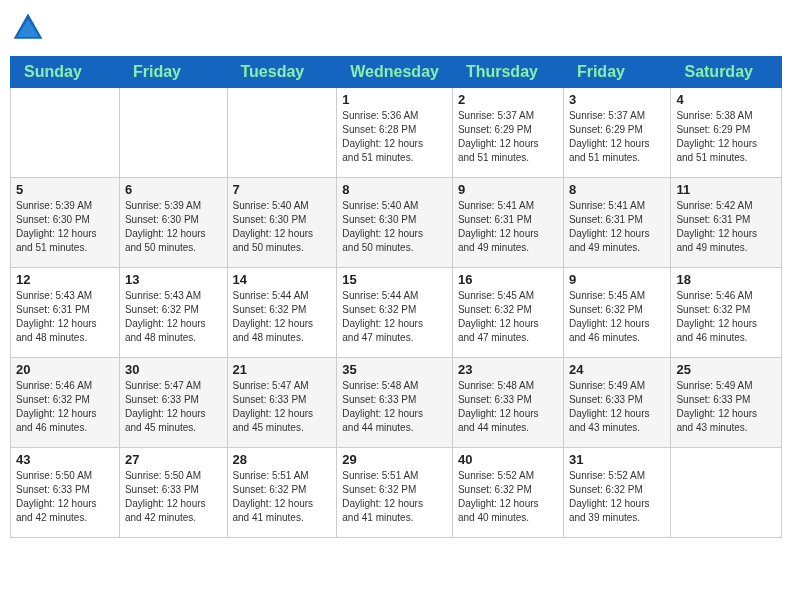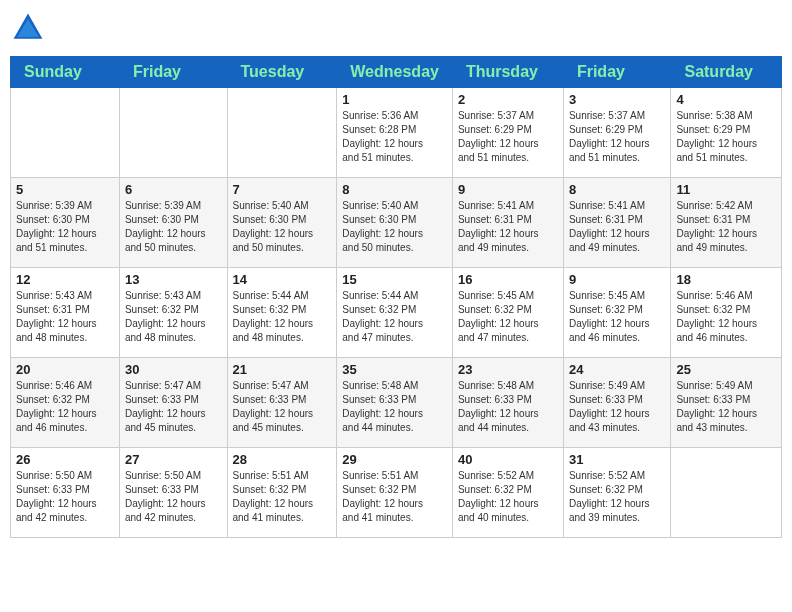--- a/index.html
+++ b/index.html
@@ -306,21 +306,21 @@
         <td>
           <div class="day-number">25</div>
           <div class="day-info" style="white-space: pre-line;">Sunrise: 5:49 AM
 Sunset: 6:33 PM
 Daylight: 12 hours
 and 43 minutes.</div>
         </td>
       </tr>
       <tr>
         <td>
-          <div class="day-number">26</div>
+          <div class="day-number">43</div>
           <div class="day-info" style="white-space: pre-line;">Sunrise: 5:50 AM
 Sunset: 6:33 PM
 Daylight: 12 hours
 and 42 minutes.</div>
         </td>
         <td>
           <div class="day-number">27</div>
           <div class="day-info" style="white-space: pre-line;">Sunrise: 5:50 AM
 Sunset: 6:33 PM
 Daylight: 12 hours

